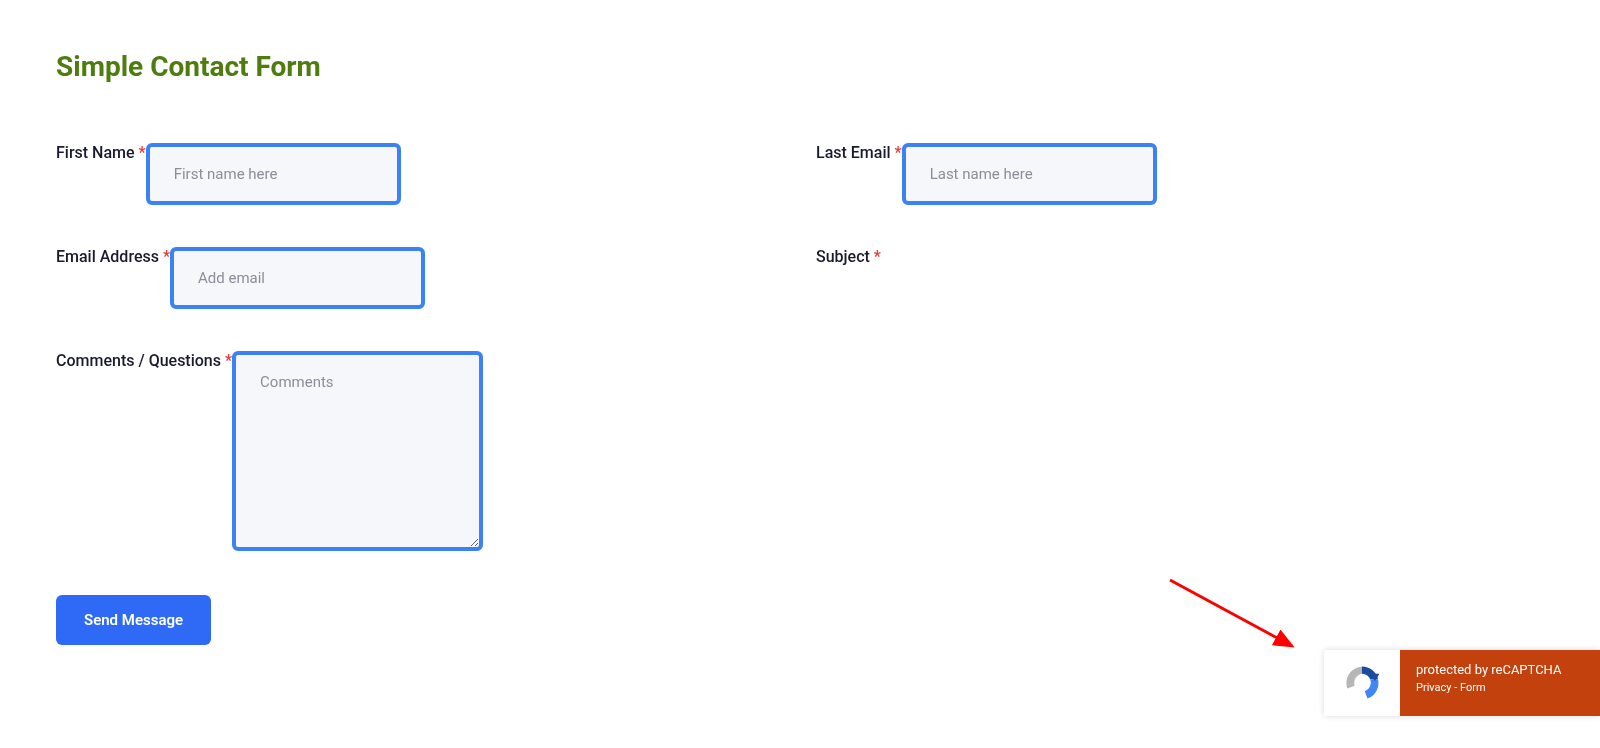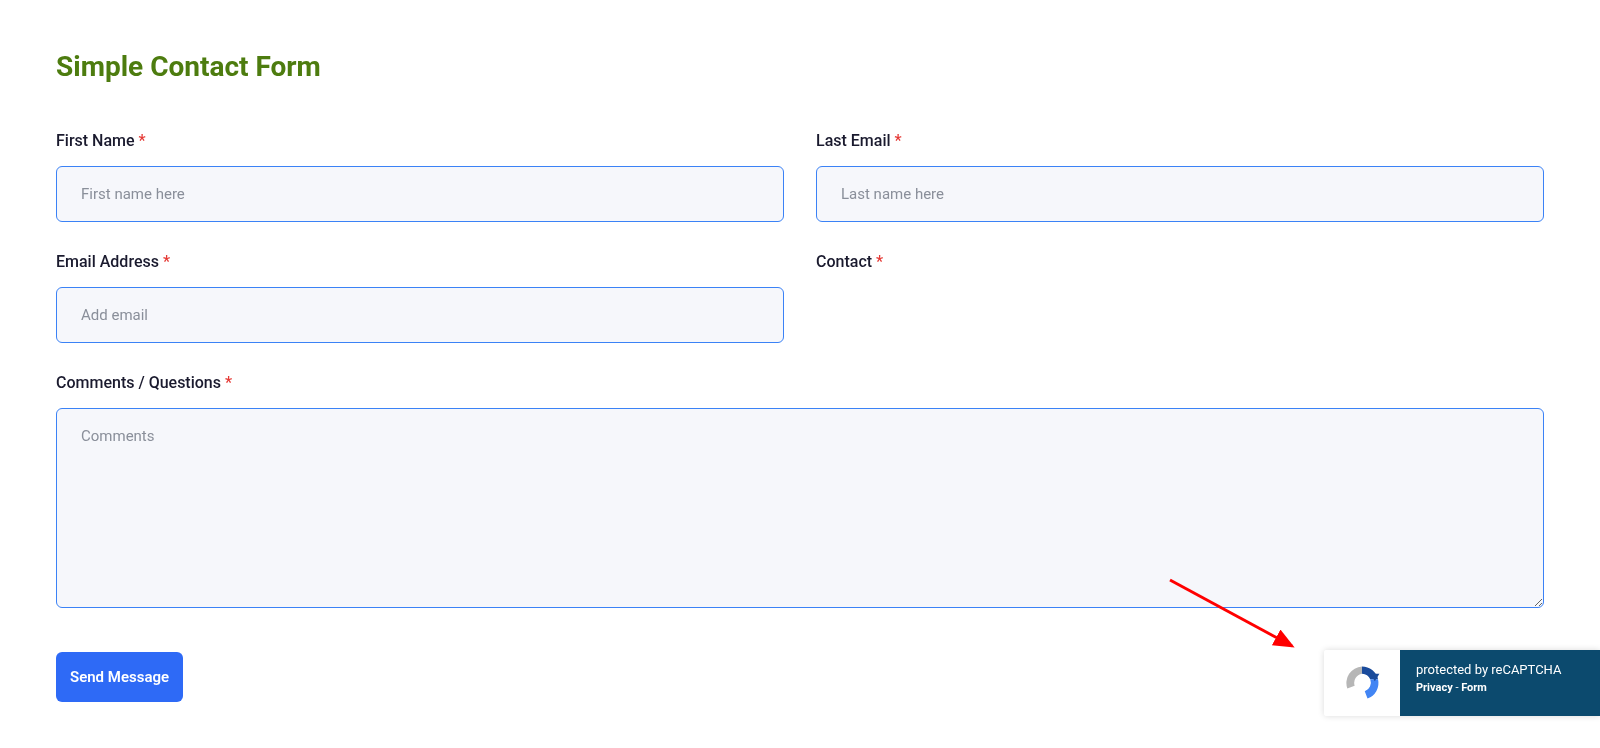--- a/index.html
+++ b/index.html
@@ -22,57 +22,58 @@
       margin-bottom: 48px;
     }
     .form-row {
       display: flex;
       gap: 32px;
       margin-bottom: 30px;
     }
     .form-group {
       flex: 1;
       display: flex;
-      flex-direction: column;
+      flex-direction: row;
+      margin-top: 12px;
     }
     .form-group.full {
       width: 100%;
     }
     .form-label {
       font-size: 16px;
       font-weight: 500;
       color: #1a1a2e;
       margin-bottom: 16px;
     }
     .required-mark {
       color: #e53935;
     }
     .form-input, .form-textarea {
       background: #f6f7fb;
-      border: 1px solid #3b82f6;
+      border: 4px solid #3b82f6;
       border-radius: 6px;
       padding: 18px 24px;
       font-size: 15px;
       color: #333;
       outline: none;
       font-family: inherit;
     }
     .form-input::placeholder, .form-textarea::placeholder {
       color: #8a8f9a;
     }
     .form-textarea {
       min-height: 200px;
       resize: both;
     }
     .submit-button {
       background: #2e6af6;
       color: #ffffff;
       border: none;
       border-radius: 6px;
-      padding: 16px 14px;
+      padding: 16px 28px;
       font-size: 15px;
       font-weight: 600;
       cursor: pointer;
       font-family: inherit;
       margin-top: 14px;
     }
     .recaptcha-badge {
       position: fixed;
       right: 0;
       bottom: 32px;
@@ -84,37 +85,36 @@
     }
     .recaptcha-icon-box {
       width: 76px;
       height: 66px;
       display: flex;
       align-items: center;
       justify-content: center;
       background: #fff;
     }
     .recaptcha-text-box {
-      background: #0c4a6e;
+      background: #c2410c;
       color: #fff;
       padding: 12px 18px 16px 16px;
       font-size: 13px;
       min-width: 200px;
     }
     .recaptcha-title {
       font-size: 13px;
       margin-bottom: 4px;
     }
     .recaptcha-links {
       font-size: 11px;
     }
     .recaptcha-links a {
       color: #fff;
       text-decoration: none;
-      font-weight: bold;
     }
     .annotation-arrow {
       position: fixed;
       bottom: 86px;
       right: 288px;
       pointer-events: none;
     }
   </style>
 </head>
 <body>
@@ -139,21 +139,21 @@
 
   <div class="form-row">
     <div class="form-group">
       <label class="form-label">
         <span>Email Address </span><span class="required-mark">*</span>
       </label>
       <input type="email" class="form-input" placeholder="Add email" style="">
     </div>
     <div class="form-group">
       <label class="form-label">
-        <span>Contact </span><span class="required-mark">*</span>
+        <span>Subject </span><span class="required-mark">*</span>
       </label>
     </div>
   </div>
 
   <div class="form-row">
     <div class="form-group full">
       <label class="form-label">
         <span>Comments / Questions </span><span class="required-mark">*</span>
       </label>
       <textarea class="form-textarea" placeholder="Comments" style=""></textarea>

